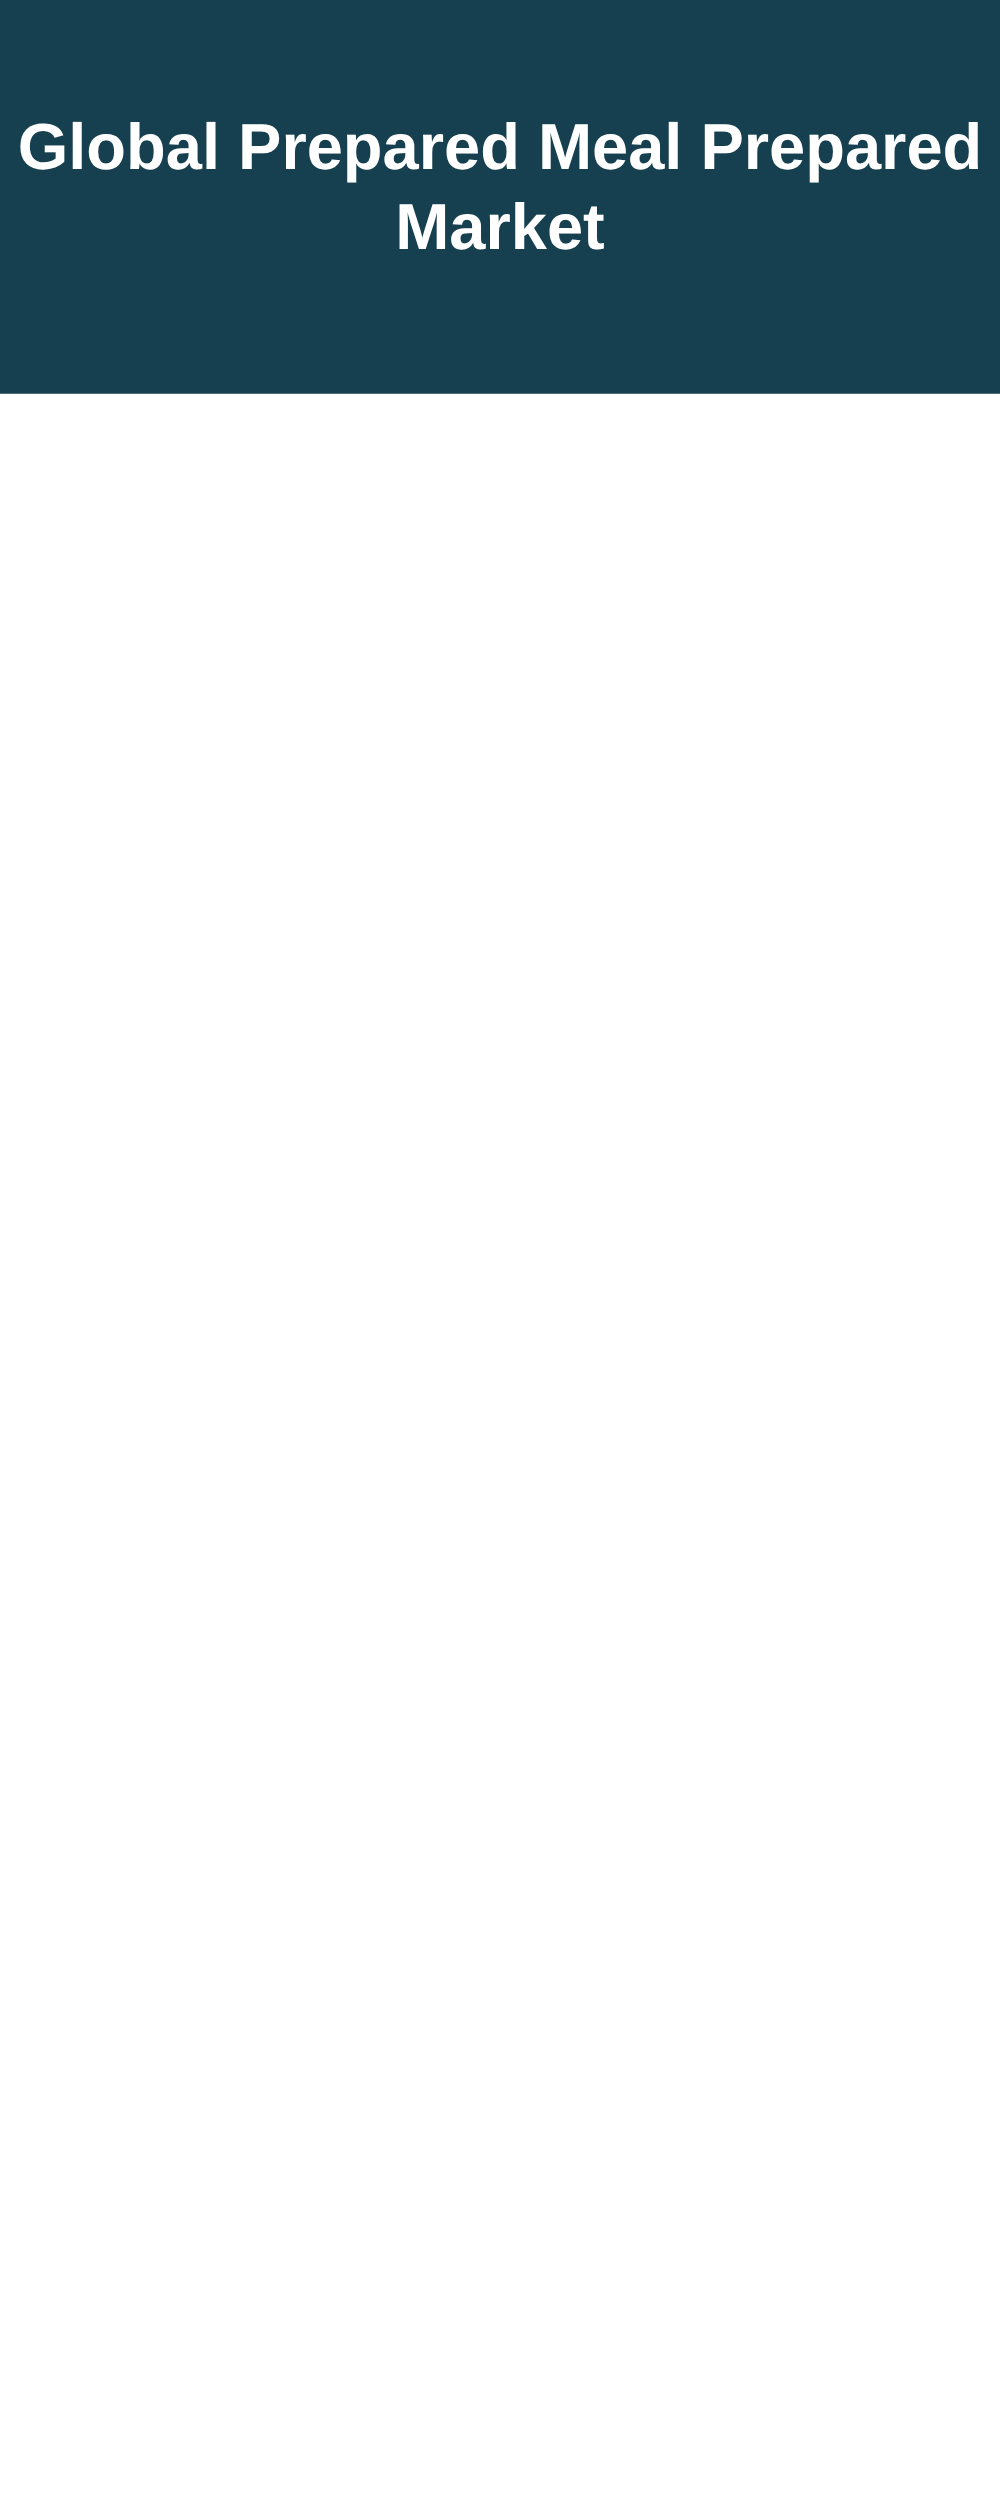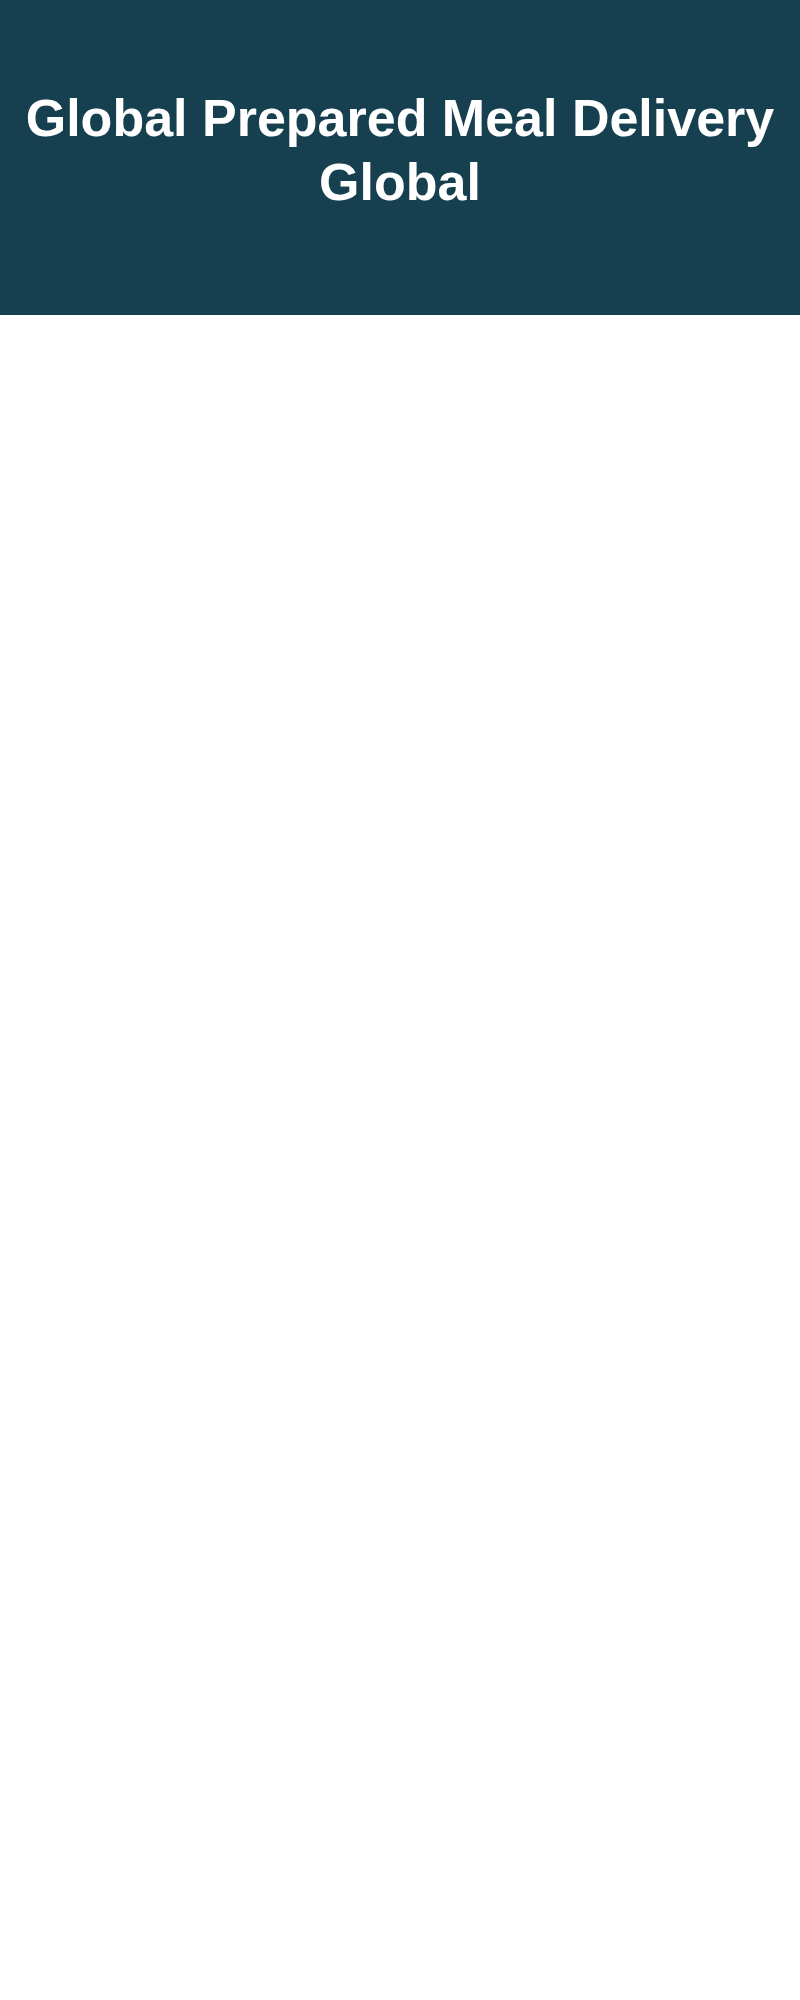--- a/index.html
+++ b/index.html
@@ -6,15 +6,15 @@
   body{width:800px;height:2000px;background:#ffffff;font-family:"Liberation Sans",sans-serif;overflow:hidden;}
   .page{position:relative;width:800px;height:2000px;}
   .header{position:absolute;left:0;top:0;width:800px;height:315px;background:#16404f;}
   .header h1{position:absolute;left:0;top:86px;width:800px;margin:0;text-align:center;color:#fff;font-size:52px;font-weight:bold;line-height:64px;}
 </style>
 </head>
 <body>
 
 <div class="page">
   <div class="header">
-    <h1>Global Prepared Meal Delivery Global</h1>
+    <h1>Global Prepared Meal Prepared Market</h1>
   </div>
 </div>
 
 </body></html>

